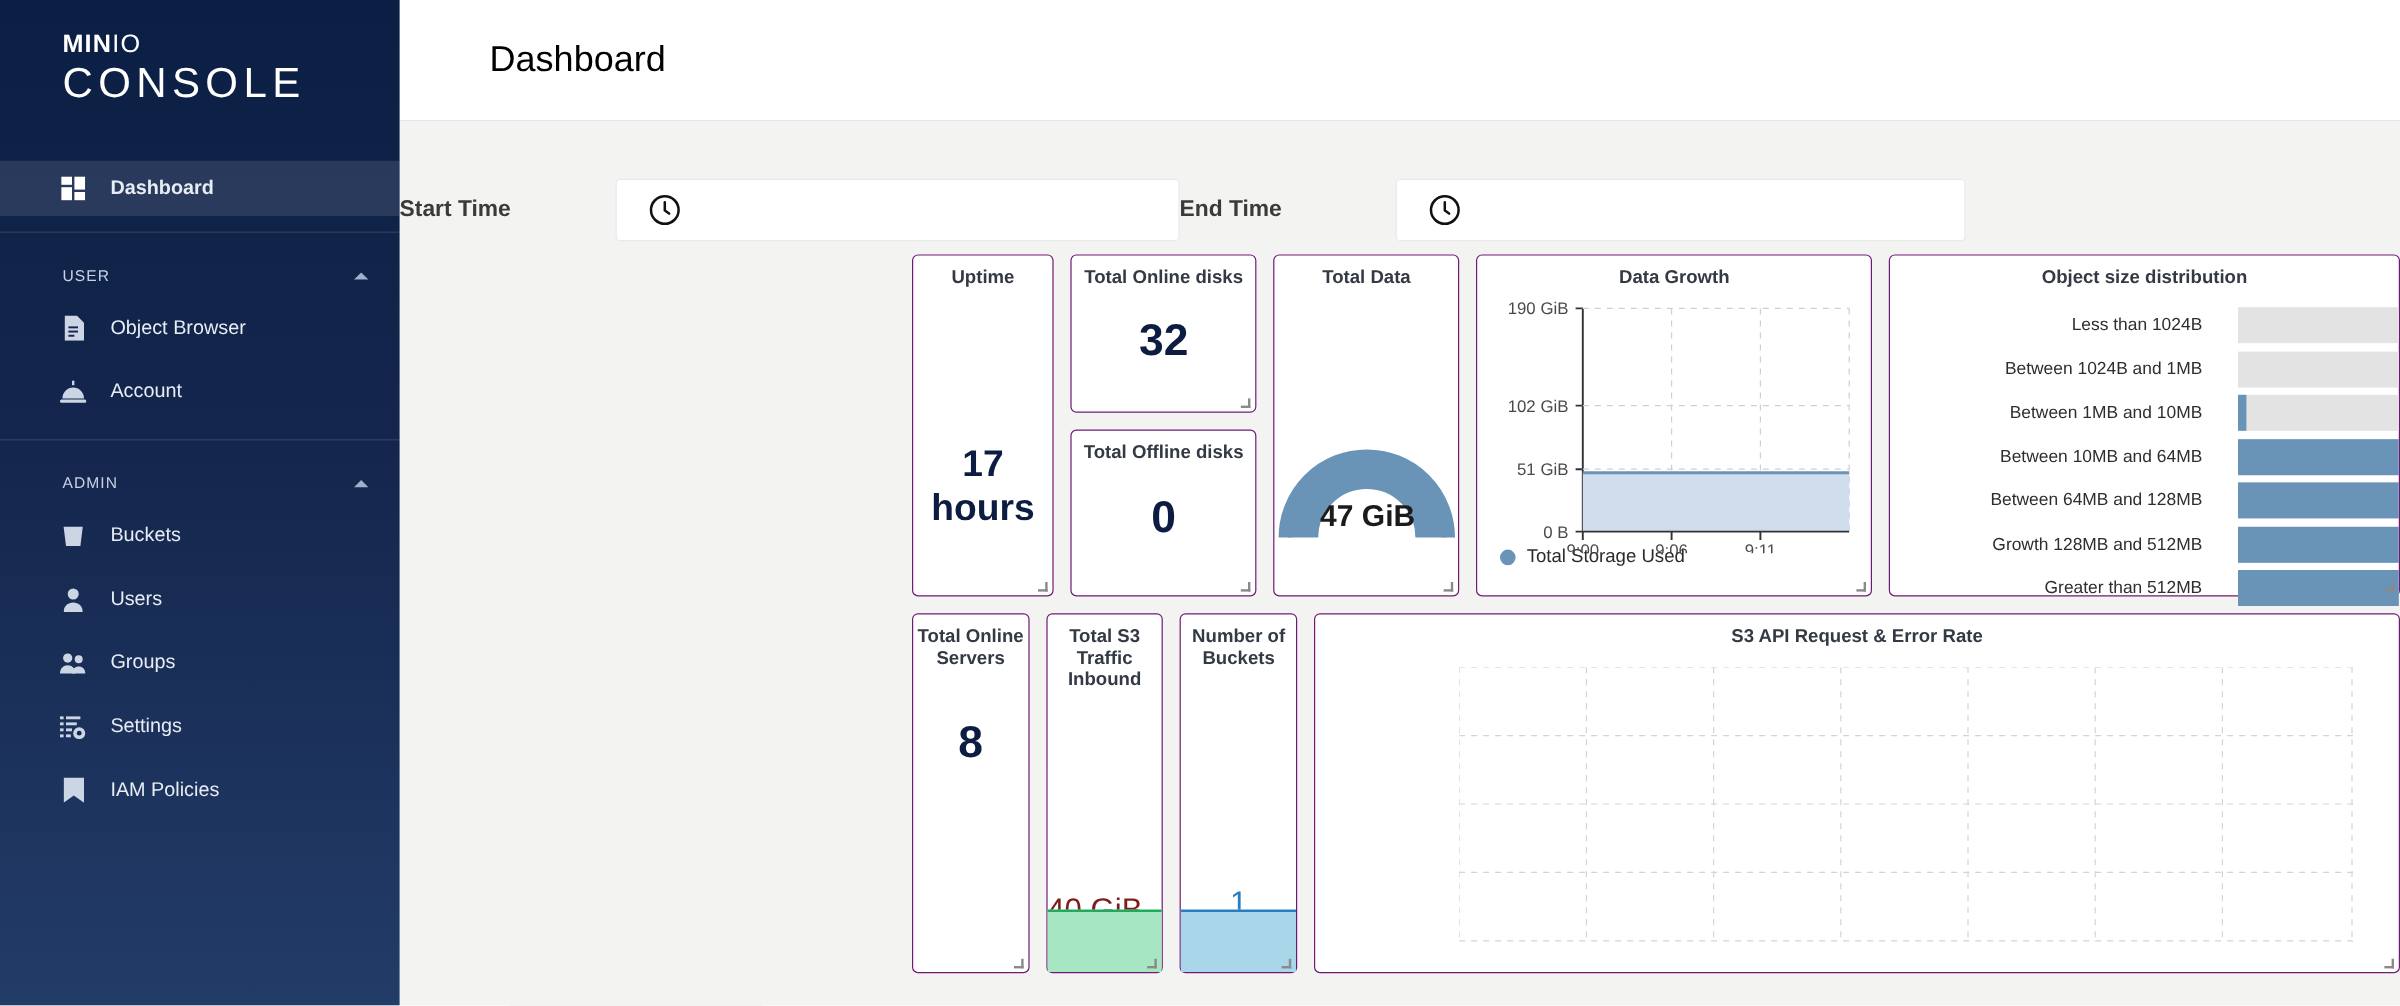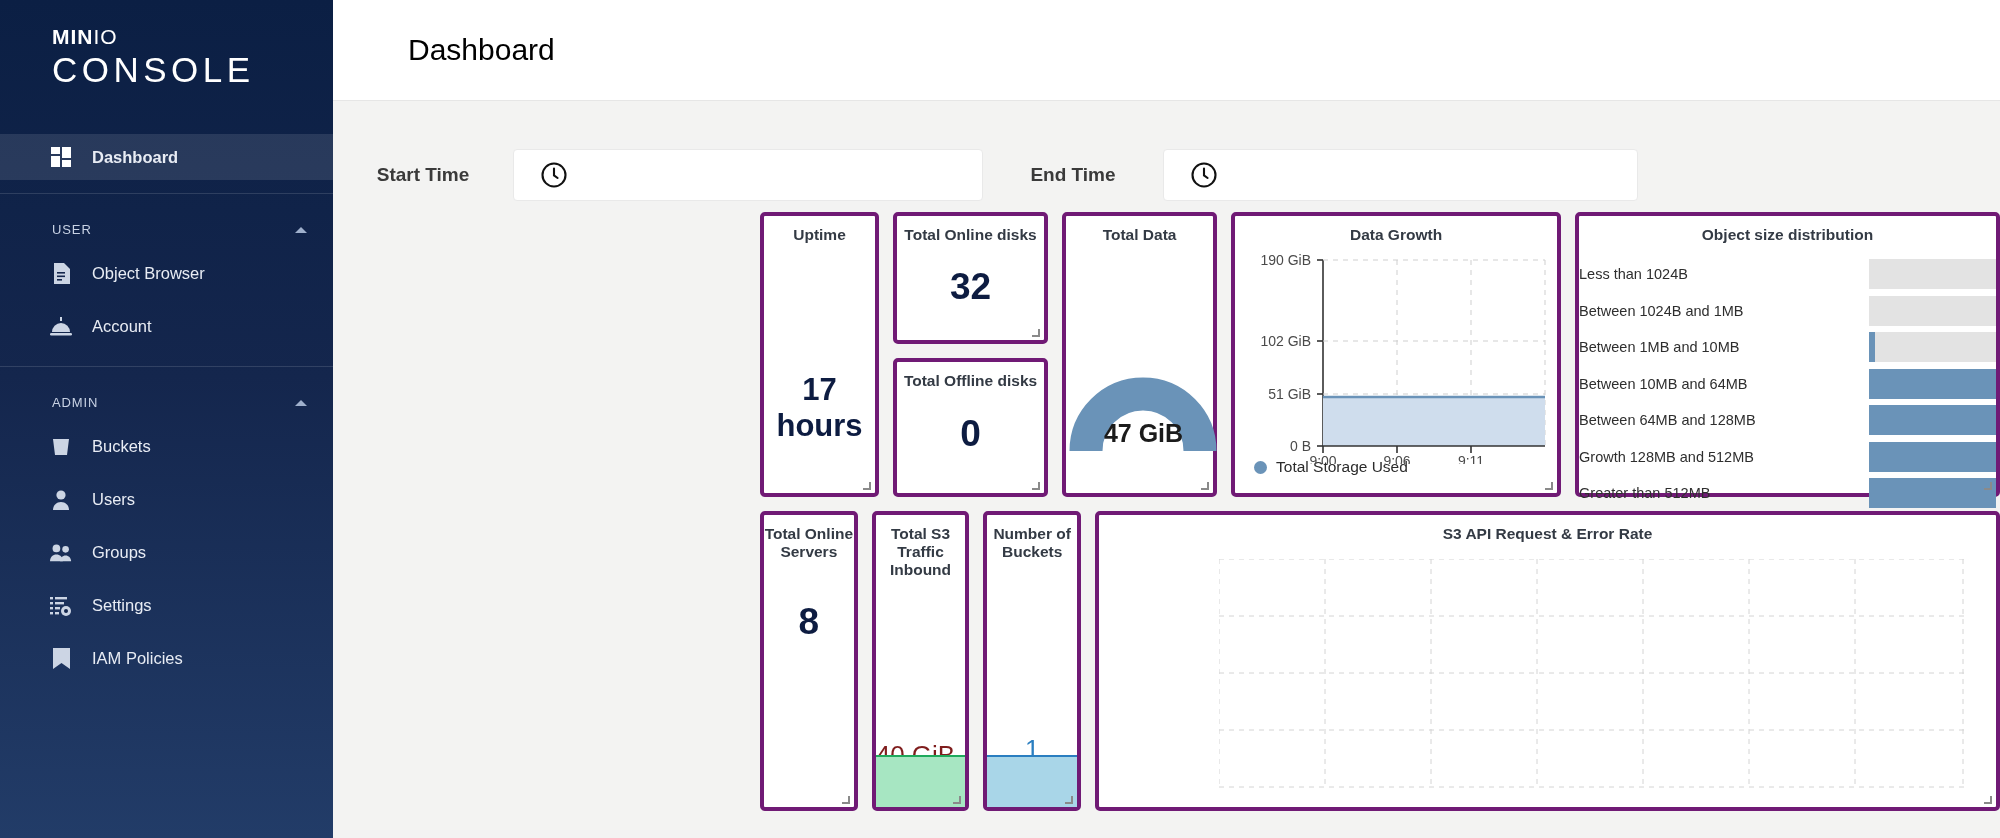--- a/index.html
+++ b/index.html
@@ -56,35 +56,35 @@
     display: flex; align-items: center; padding-left: 75px; flex: 0 0 101px;
   }
   .page-title { font-size: 30px; color: #000000; font-weight: normal; }
 
   .content { flex: 1; padding: 0; overflow: hidden; position: relative; }
 
   .timebar {
     display: flex; align-items: center; gap: 0;
     padding: 43px 0 0 0; height: 104px;
   }
-  .time-label { font-size: 19px; color: #3a3a3a; font-weight: bold; width: 180px; text-align: center; flex: 0 0 180px; }
+  .time-label { font-size: 19px; color: #3a3a3a; font-weight: bold; width: 180px; text-align: left; flex: 0 0 180px; }
   .time-field {
     background: #ffffff; border: 1px solid #e9e9e9; border-radius: 4px;
     height: 52px; display: flex; align-items: center; padding-left: 26px;
   }
   .time-field.start { width: 470px; flex: 0 0 470px; }
   .time-field.end { width: 475px; flex: 0 0 475px; }
   .clock-icon { width: 28px; height: 28px; }
 
   .grid { padding: 7px 0 0 0; }
   .row { display: flex; align-items: flex-start; gap: 14px; padding-left: 427px; }
   .row.r2 { margin-top: 14px; }
 
   .card {
-    background: #ffffff; border: 4px solid #701a75; border-radius: 5px;
+    background: #ffffff; border: 1px solid #701a75; border-radius: 5px;
     position: relative;
   }
   .card-title {
     text-align: center; font-size: 15.5px; font-weight: bold; color: #333a44;
     padding-top: 10px;
   }
   .resize-handle {
     position: absolute; right: 4px; bottom: 3px; width: 9px; height: 9px;
   }
   .resize-handle:before {
@@ -128,21 +128,21 @@
   
   .chart-area { position: relative; width: 330px; height: 220px; }
   .legend { display: flex; align-items: center; gap: 9px; padding-left: 19px; margin-top: -6px; }
   .legend-dot { width: 13px; height: 13px; border-radius: 50%; background: #6a93b8; }
   .legend-label { font-size: 15.5px; color: #2b2b2b; }
 
   
   .bars { padding: 12px 0 0 0; }
   .bar-row { display: flex; align-items: center; height: 36.5px; }
   .bar-label {
-    width: 290px; flex: 0 0 290px; text-align: left; padding-right: 30px;
+    width: 290px; flex: 0 0 290px; text-align: right; padding-right: 30px;
     font-size: 14.5px; color: #2e2e2e; white-space: nowrap;
   }
   .bar-track { flex: 1; height: 30px; background: #e3e3e3; position: relative; }
   .bar-fill { position: absolute; left: 0; top: 0; bottom: 0; background: #6a93b8; }
 
   
   .fill-green { position: absolute; left: 0; right: 0; bottom: 0; height: 52px; background: #a7e6c2; border-top: 2px solid #1faa5c; }
   .traffic-value { position: absolute; left: 0; right: 0; bottom: 36px; font-size: 26px; color: #7f1d1d; font-weight: normal; }
   .fill-blue { position: absolute; left: 0; right: 0; bottom: 0; height: 52px; background: #a9d6e8; border-top: 2px solid #2a7ec0; }
   .buckets-value { position: absolute; left: 0; right: 0; bottom: 42px; text-align: center; font-size: 26px; color: #2a7ec0; font-weight: normal; }

